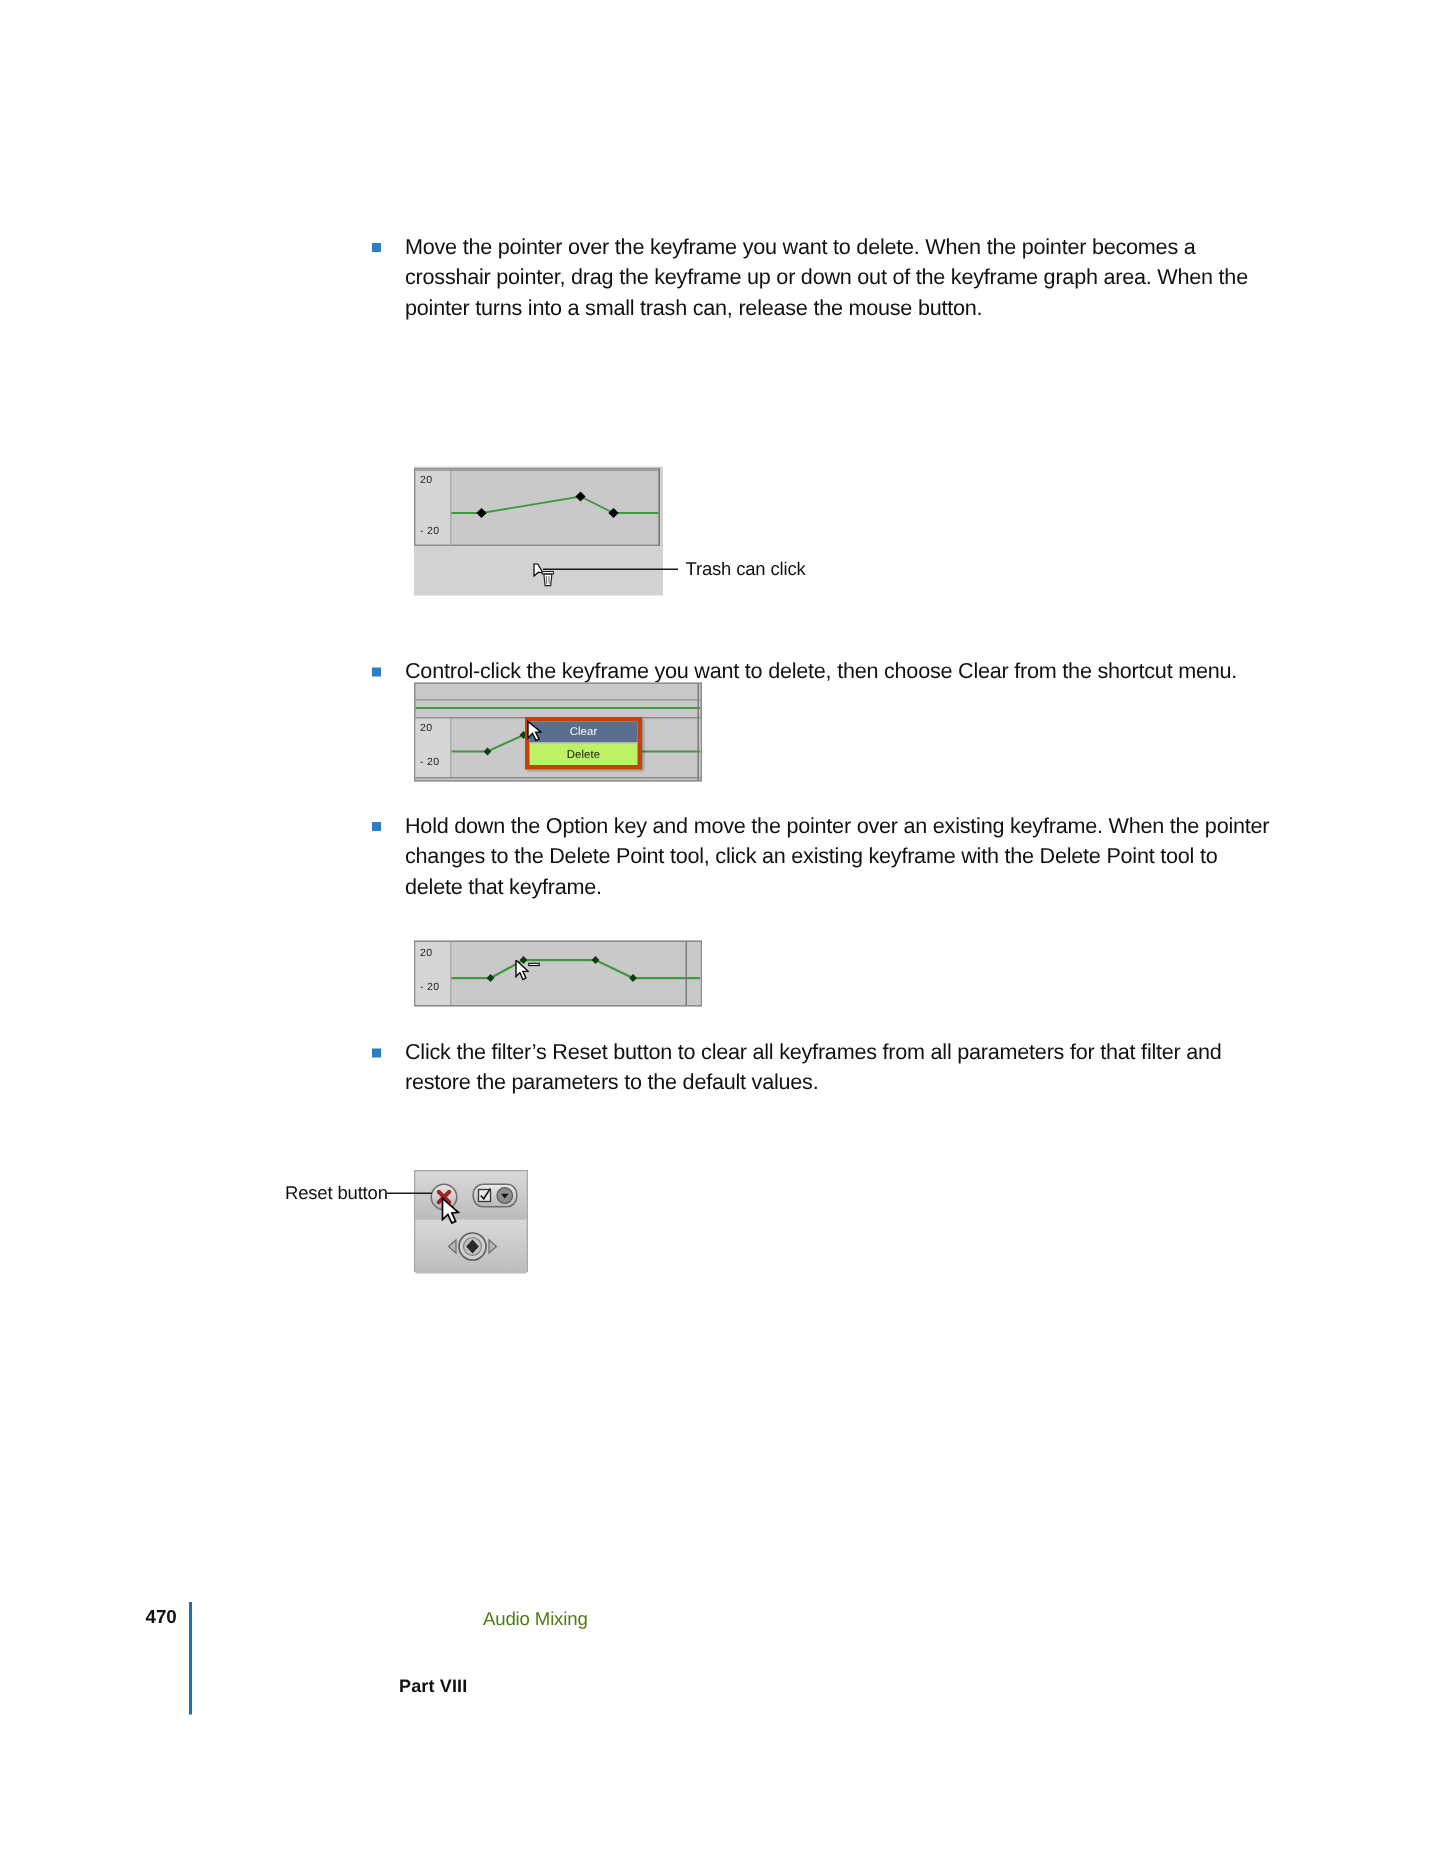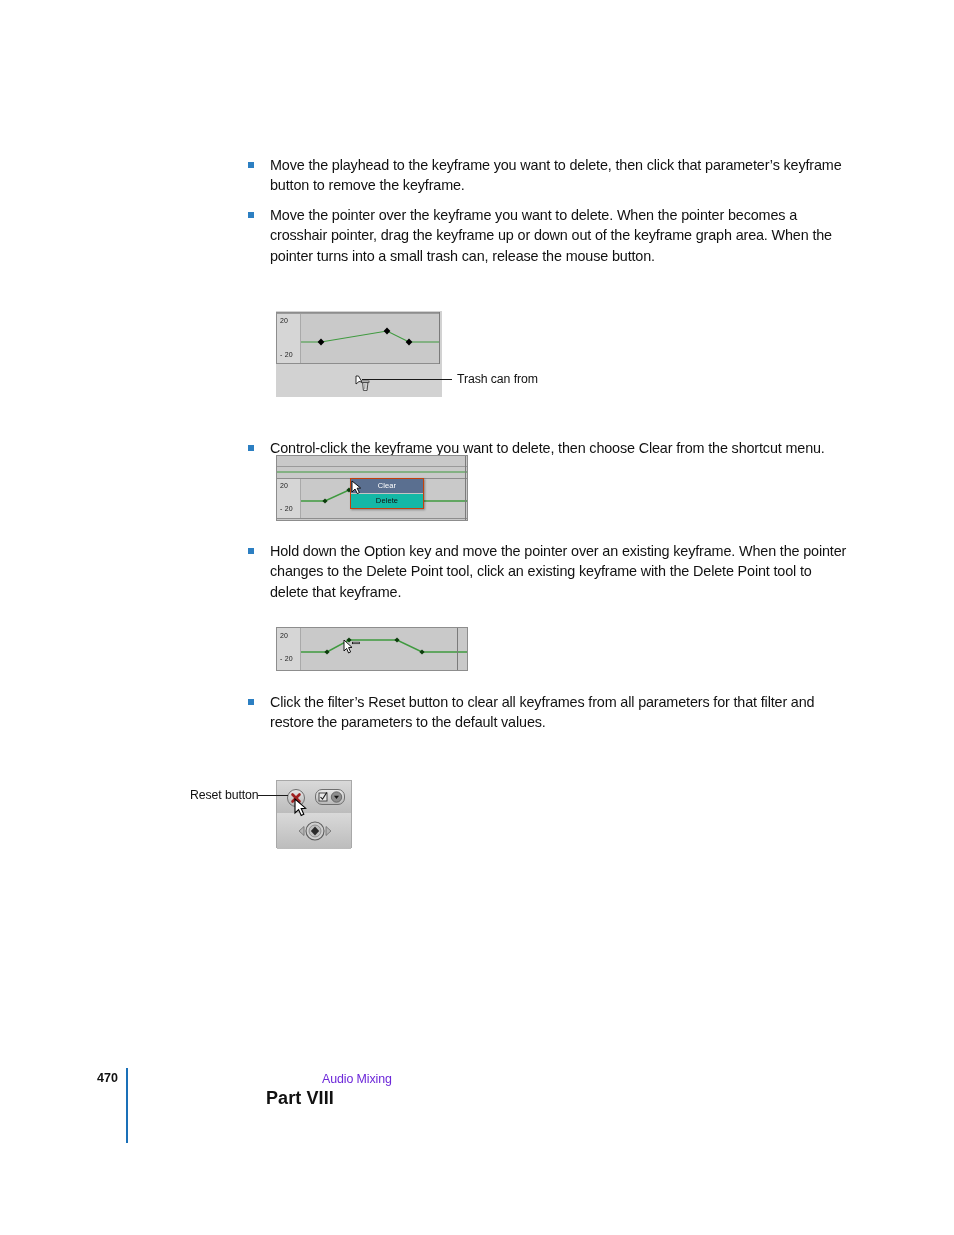--- a/index.html
+++ b/index.html
@@ -114,22 +114,22 @@
     position: absolute;
     font-size: 12.3px;
     color: #111111;
     white-space: nowrap;
     letter-spacing: -0.1px;
   }
 
   
   .ctx-menu {
     position: absolute;
-    background: #14b8a6;
-    border: 1px solid #c2410c;
+    background: #bef264;
+    border: 3px solid #c2410c;
     box-shadow: 1px 1px 2px rgba(0,0,0,.35);
     width: 72px;
     z-index: 5;
   }
   .ctx-item {
     font-size: 7.5px;
     text-align: center;
     padding: 2px 0 3px;
     color: #111;
     letter-spacing: 0.1px;
@@ -184,47 +184,41 @@
     position: absolute;
     left: 97px;
     top: 1071px;
     font-size: 12.5px;
     font-weight: bold;
     color: #111111;
   }
   .footer-part {
     position: absolute;
     left: 266px;
-    top: 1088px;
-    font-size: 18px;
+    top: 1117px;
+    font-size: 12px;
     font-weight: bold;
     color: #111111;
     letter-spacing: 0.1px;
   }
   .footer-section {
     position: absolute;
     left: 322px;
     top: 1072px;
     font-size: 12.4px;
-    color: #6d28d9;
+    color: #4d7c0f;
     letter-spacing: -0.1px;
   }
 </style>
 </head>
 <body>
 
 <div class="content">
 
 
-  <div class="bullet-row" style="margin-bottom:9px;">
-    <span class="bullet-mark">
-        <i></i>
-      </span>
-    <span class="bullet-text">Move the playhead to the keyframe you want to delete, then click that parameter’s keyframe button to remove the keyframe.</span>
-  </div>
 
   <div class="bullet-row" style="margin-bottom:16px;">
     <span class="bullet-mark">
         <i></i>
       </span>
     <span class="bullet-text">Move the pointer over the keyframe you want to delete. When the pointer becomes a crosshair pointer, drag the keyframe up or down out of the keyframe graph area. When the pointer turns into a small trash can, release the mouse button.</span>
   </div>
 
 </div>
 
@@ -280,21 +274,21 @@
       <polygon points="1,1 1,9 4,6.5 7,7 3.5,1" fill="#fff" stroke="#000" stroke-width="0.8"></polygon>
       <rect x="6.5" y="6" width="7.5" height="1.6" fill="#fff" stroke="#222" stroke-width="0.7"></rect>
       <path d="M7.6,7.8 L8.4,15.4 L12.1,15.4 L12.9,7.8 Z" fill="#fff" stroke="#222" stroke-width="0.8"></path>
       <line x1="9.2" y1="9" x2="9.4" y2="14.2" stroke="#555" stroke-width="0.6"></line>
       <line x1="10.9" y1="9" x2="11.1" y2="14.2" stroke="#555" stroke-width="0.6"></line>
     </svg>
   </div>
 </div>
 
 <div class="leader" style="left:362px; top:379px; width:90px;"></div>
-<span class="callout-label" style="left:457px; top:372px;">Trash can from</span>
+<span class="callout-label" style="left:457px; top:372px;">Trash can click</span>
 
 <div class="figure" style="left:276px; top:455px; width:192px; height:66px;">
 
   <div class="kf-panel" style="width:192px; height:66px; background:#c9c9c9; border:1px solid #8d8d8d;">
 
     <div class="hline" style="top:10px;"></div>
     <div class="hline" style="top:22px;"></div>
     <svg class="kf-svg" width="190" height="20" style="top:0;">
       <line x1="0" y1="16" x2="190" y2="16" stroke="#3f9a3f" stroke-width="1.2"></line>
     </svg>

